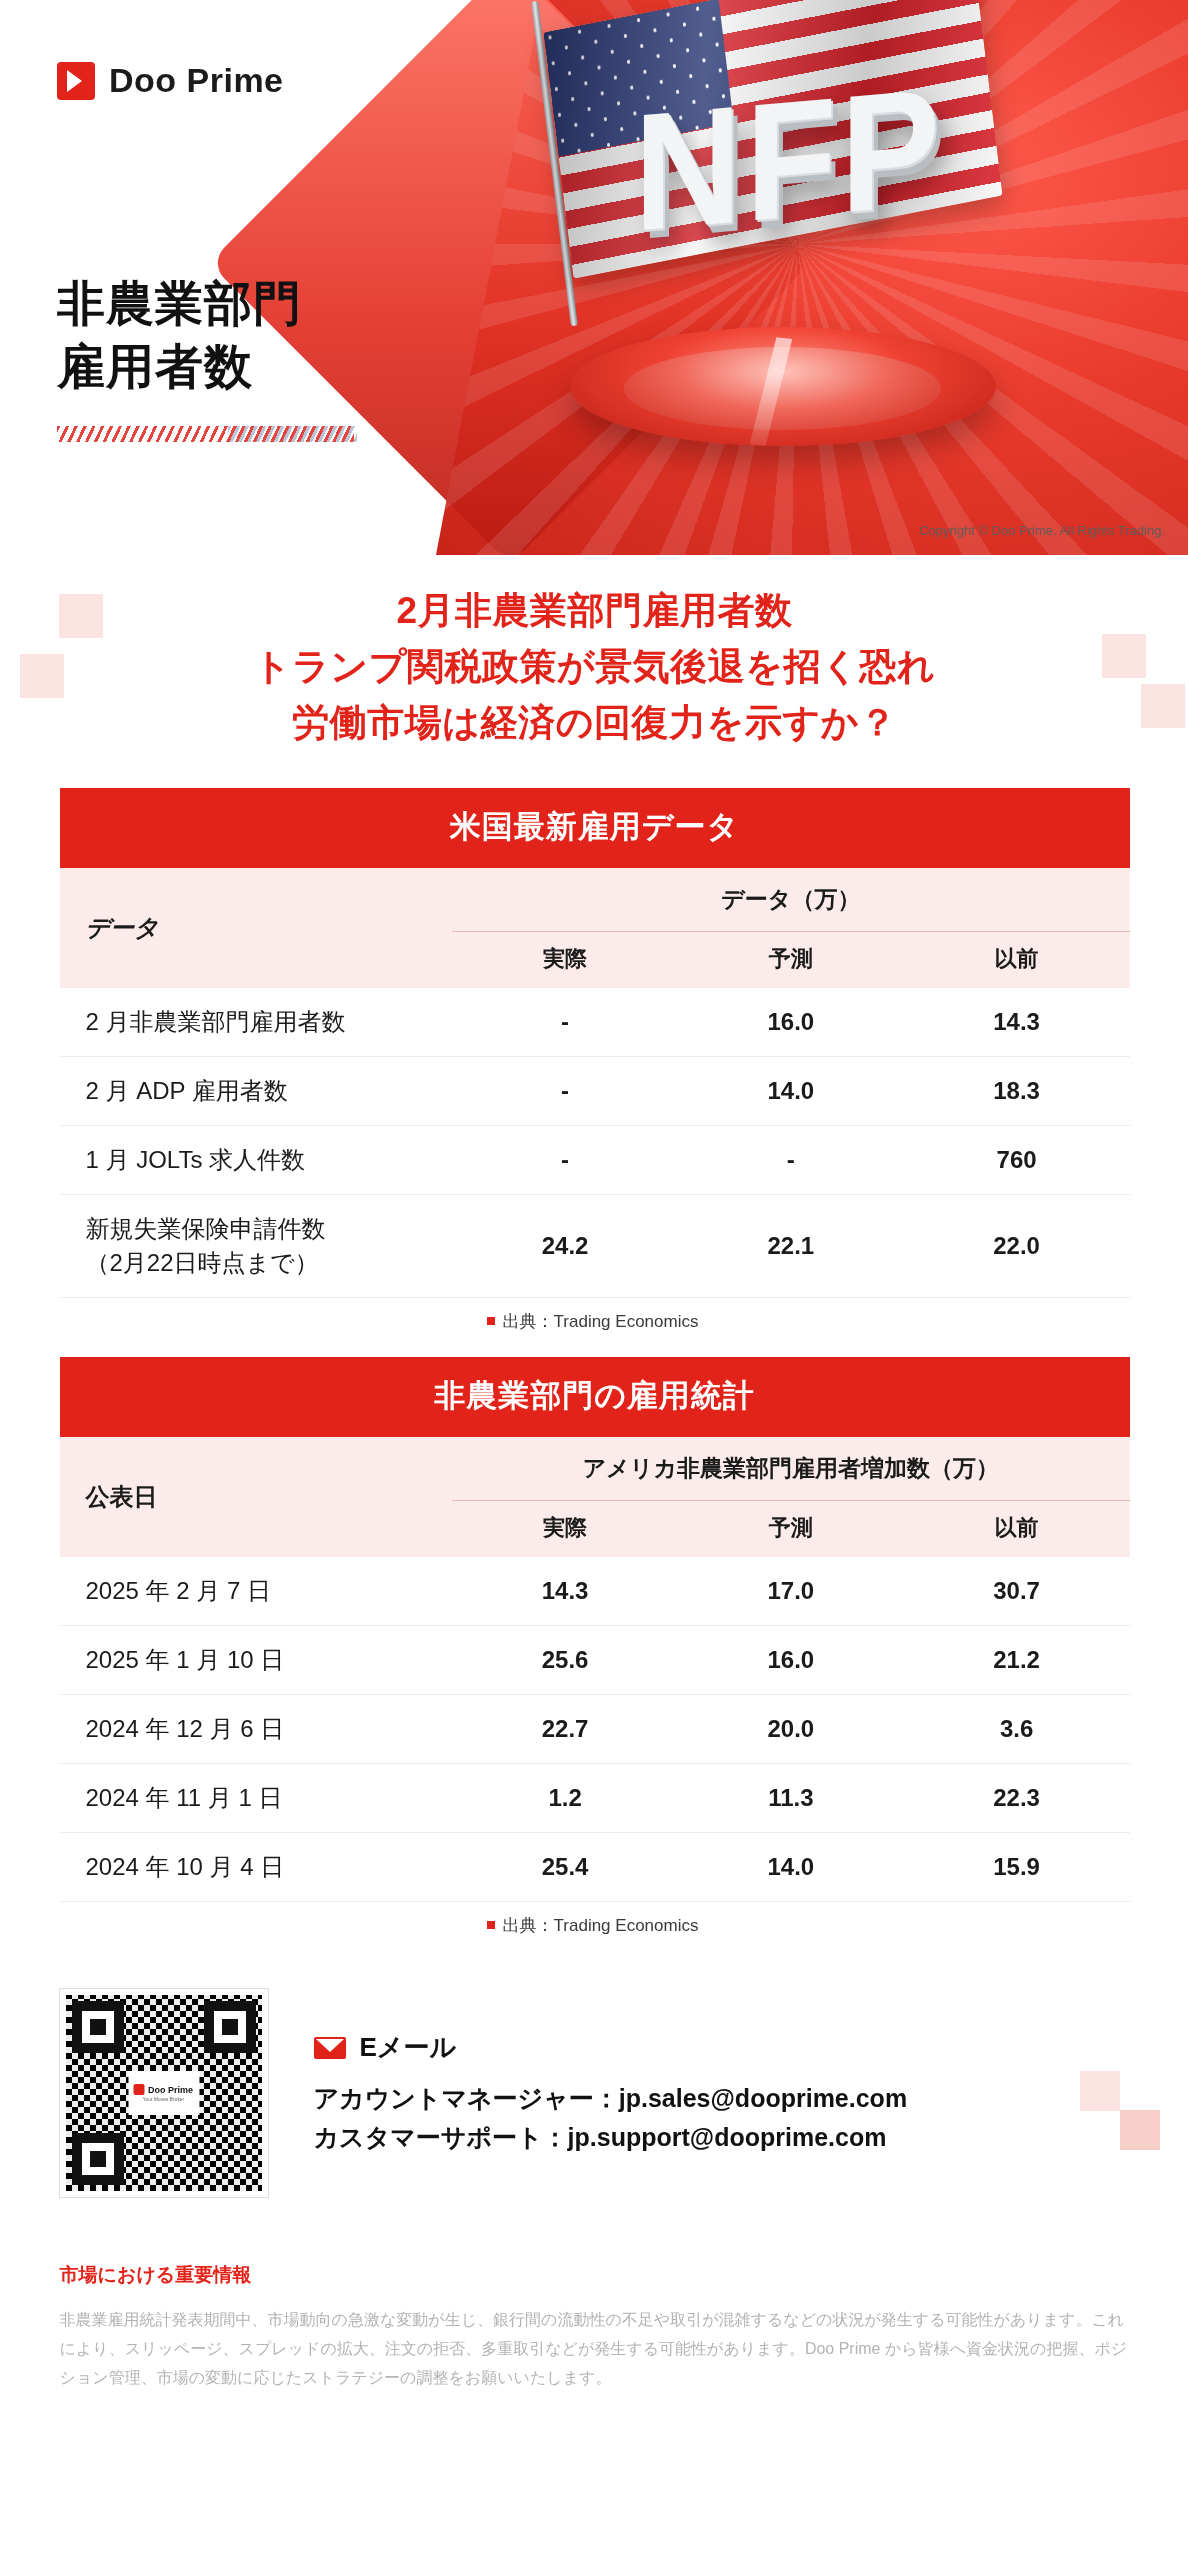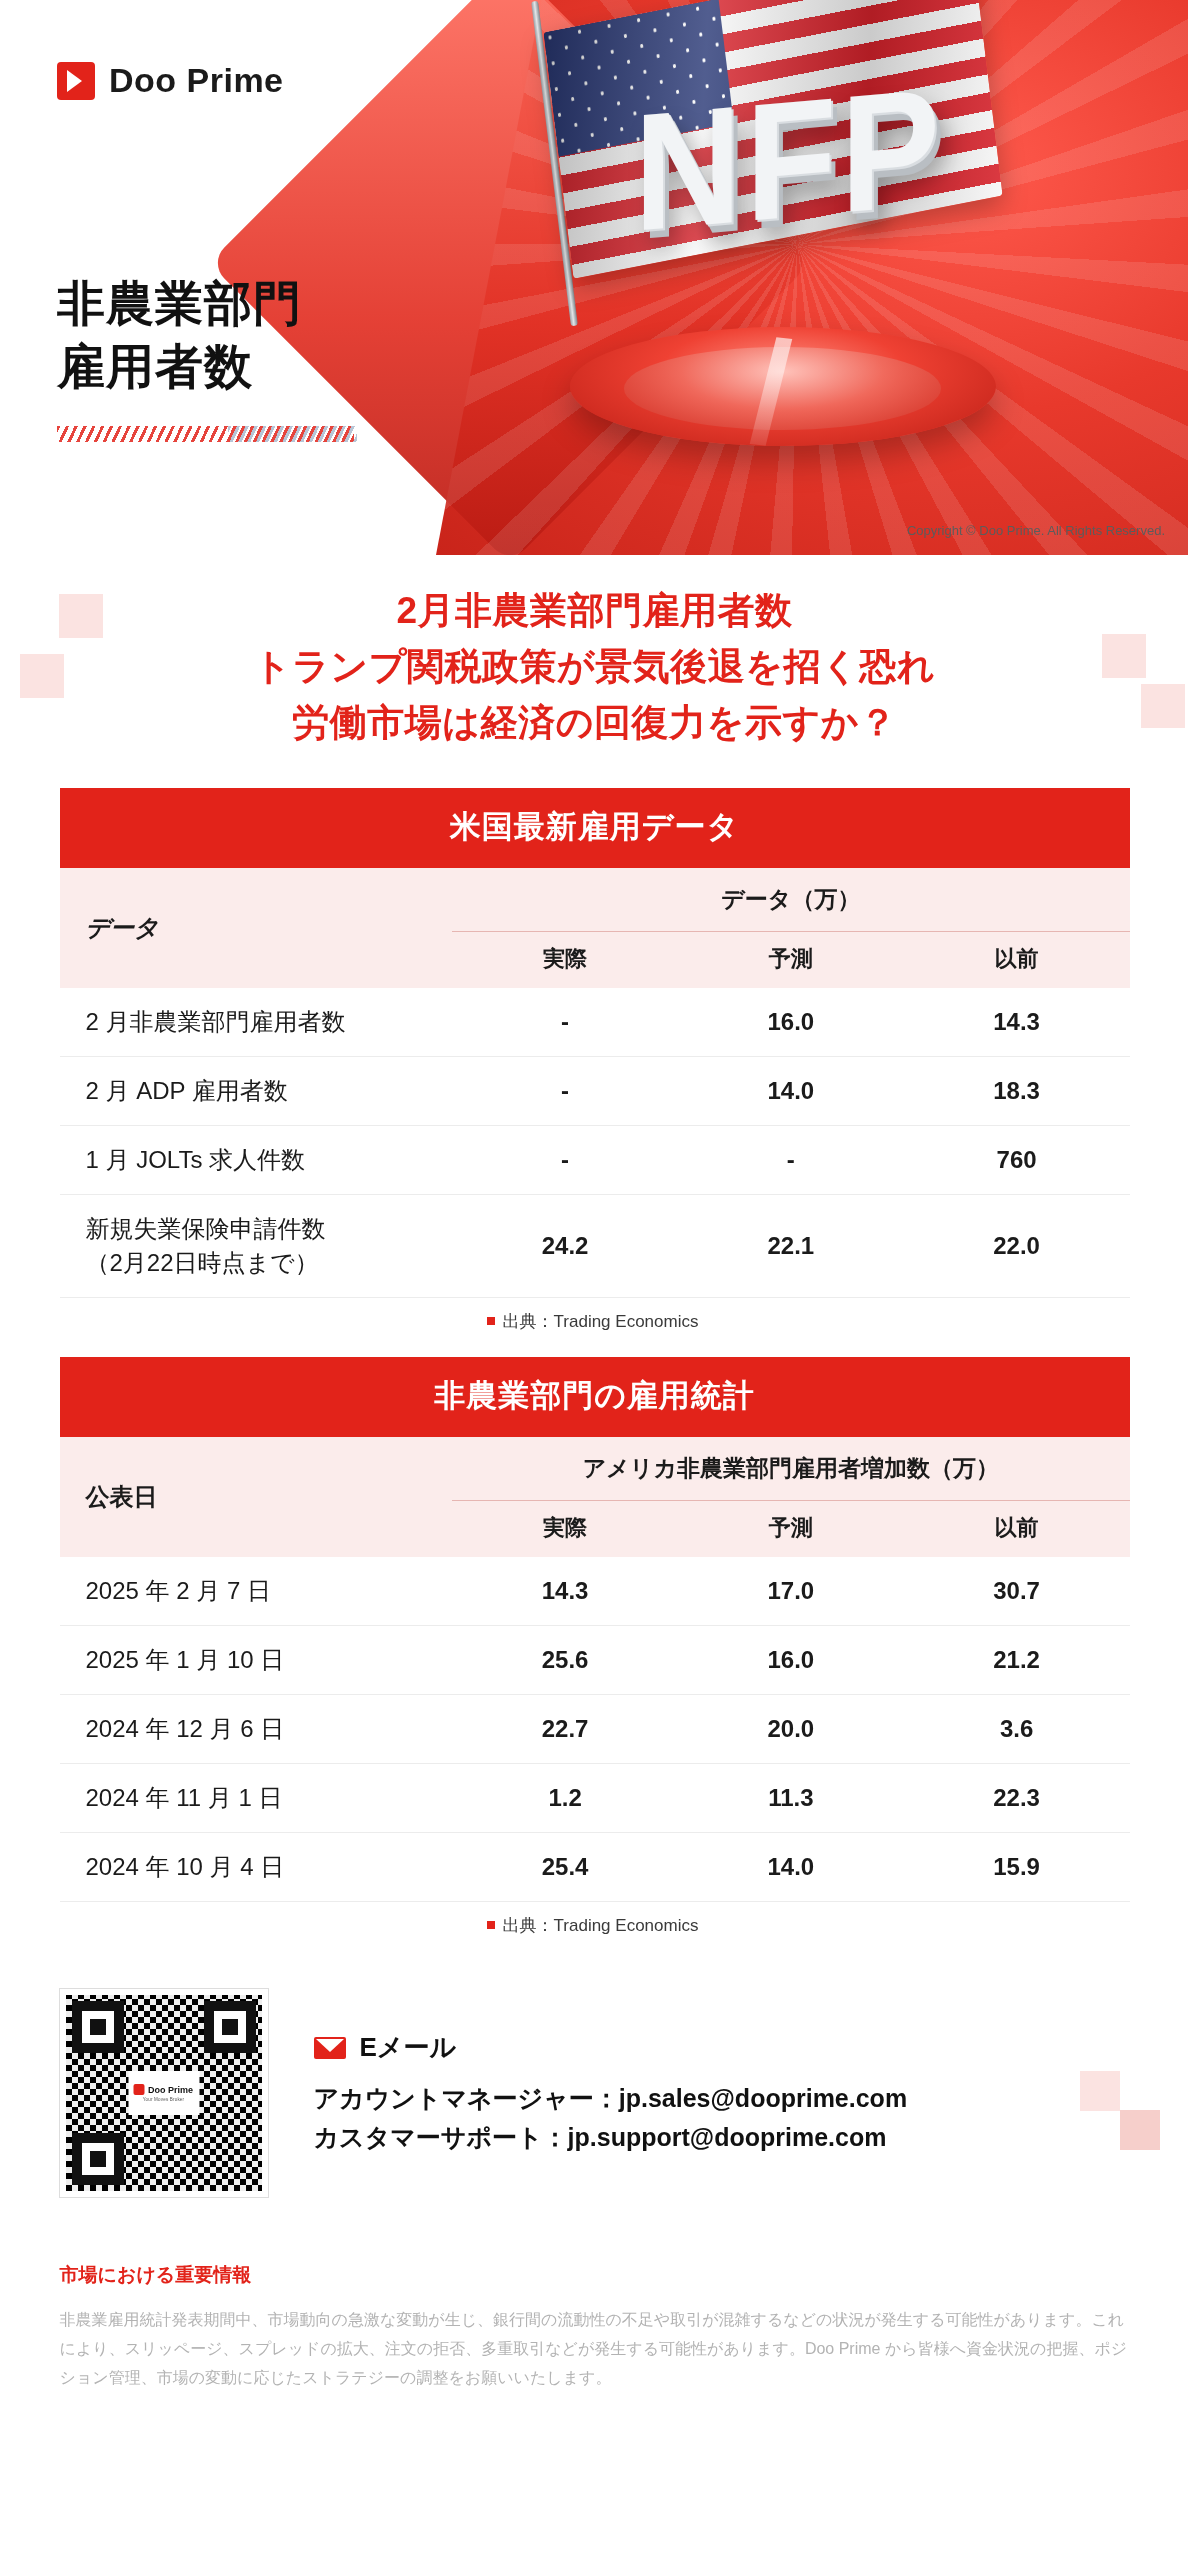--- a/index.html
+++ b/index.html
@@ -430,21 +430,21 @@
 
     <div class="logo">
       <div class="logo-mark"></div>
       <div class="logo-text">Doo Prime</div>
     </div>
 
     <div class="hero-title" style="white-space:pre-line;">非農業部門
 雇用者数</div>
     <div class="hero-deco"></div>
     <div class="hero-deco2"></div>
-    <div class="copyright">Copyright © Doo Prime. All Rights Reserved.</div>
+    <div class="copyright">Copyright © Doo Prime. All Rights Trading.</div>
   </div>
 
   <div class="sq a"></div>
   <div class="sq b"></div>
   <div class="sq c"></div>
   <div class="sq d"></div>
   <div class="sq e"></div>
   <div class="sq f"></div>
 
   <div class="headline">

